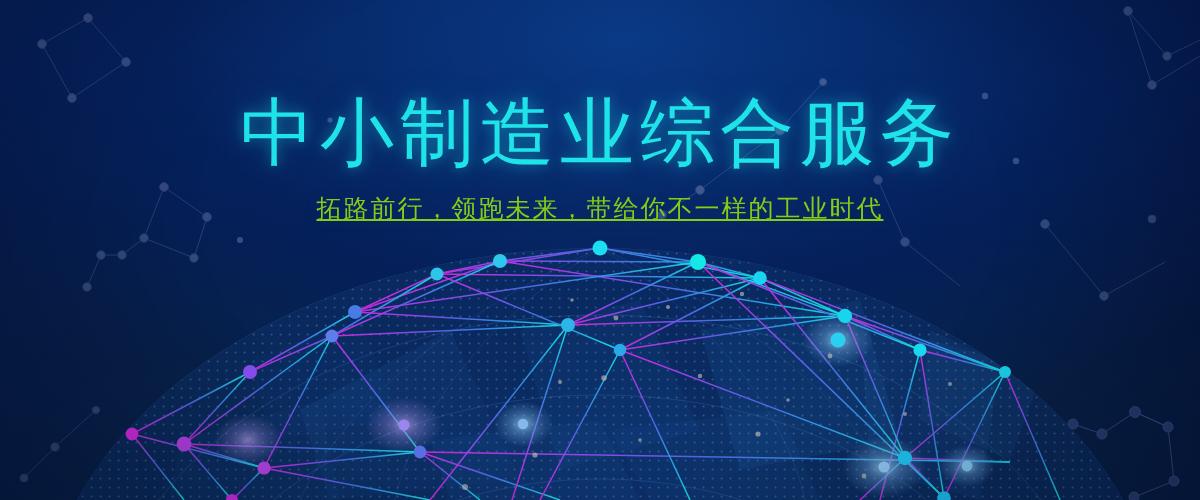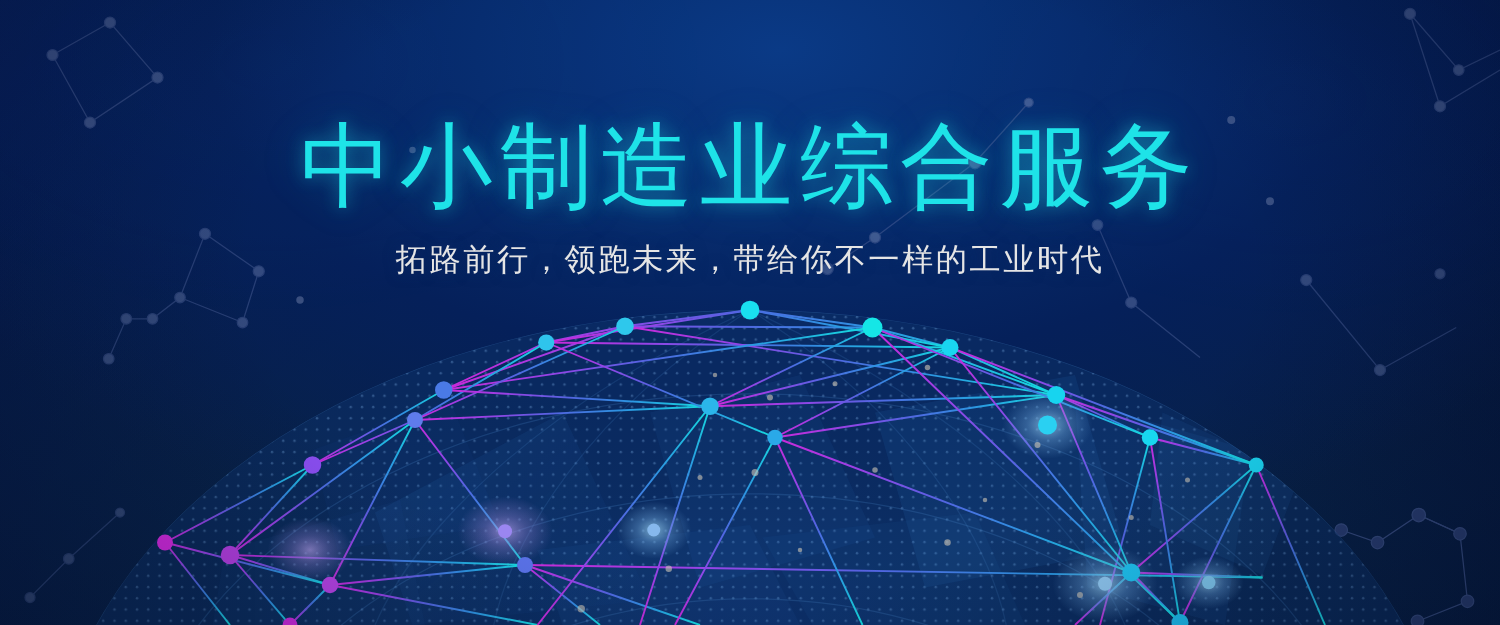--- a/index.html
+++ b/index.html
@@ -46,23 +46,24 @@
     text-shadow:0 0 14px rgba(30,225,232,.45),0 0 34px rgba(20,170,220,.28);
     white-space:nowrap;
   }
   .subtitle{
     position:absolute;left:0;top:196px;width:1200px;
     text-align:center;
     font-size:25px;
     line-height:1;
     letter-spacing:2px;
     font-weight:400;
-    color:#e5e5e5;
+    color:#84cc16;
     text-shadow:0 0 10px rgba(10,40,100,.8);
     white-space:nowrap;
+    text-decoration:underline;
   }
 </style>
 </head>
 <body>
 
 <div id="stage">
 
   <div class="bg-base"></div>
   <div class="bg-sweep"></div>
 

